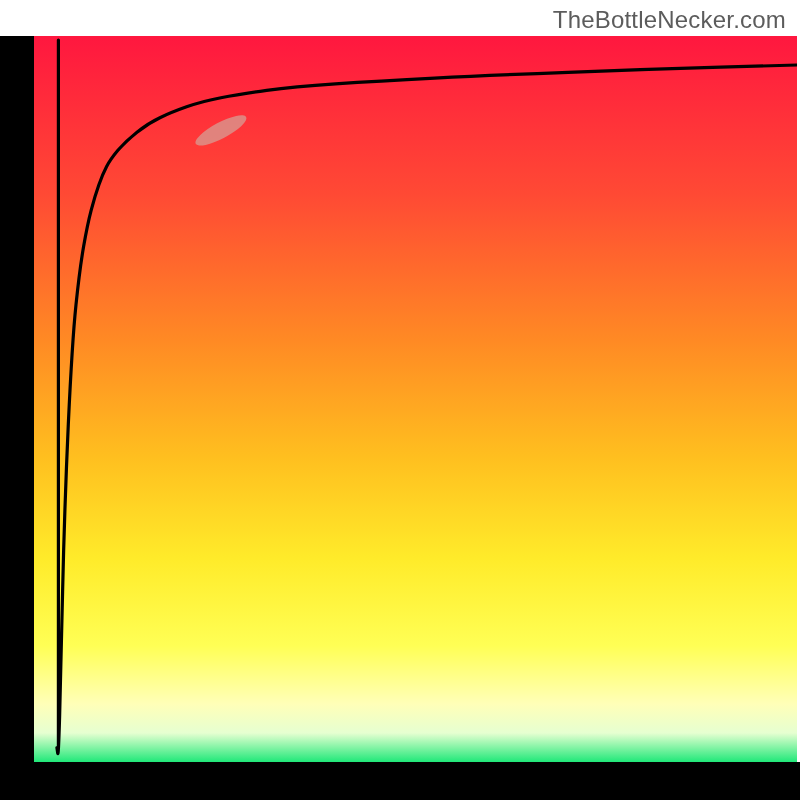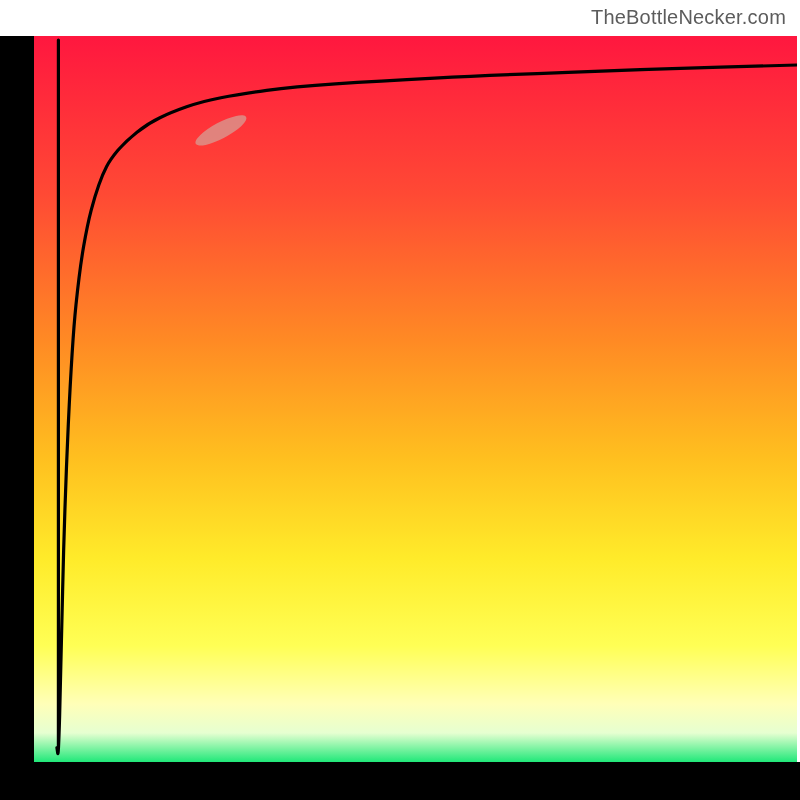--- a/index.html
+++ b/index.html
@@ -12,21 +12,21 @@
     position: relative;
     width: 800px;
     height: 800px;
     background: #ffffff;
   }
   .watermark {
     position: absolute;
     top: 6px;
     right: 14px;
     color: #5c5c5c;
-    font-size: 20px;
+    font-size: 24px;
     font-weight: 500;
     letter-spacing: 0.2px;
   }
   svg {
     display: block;
   }
 </style>
 </head>
 <body>
 

